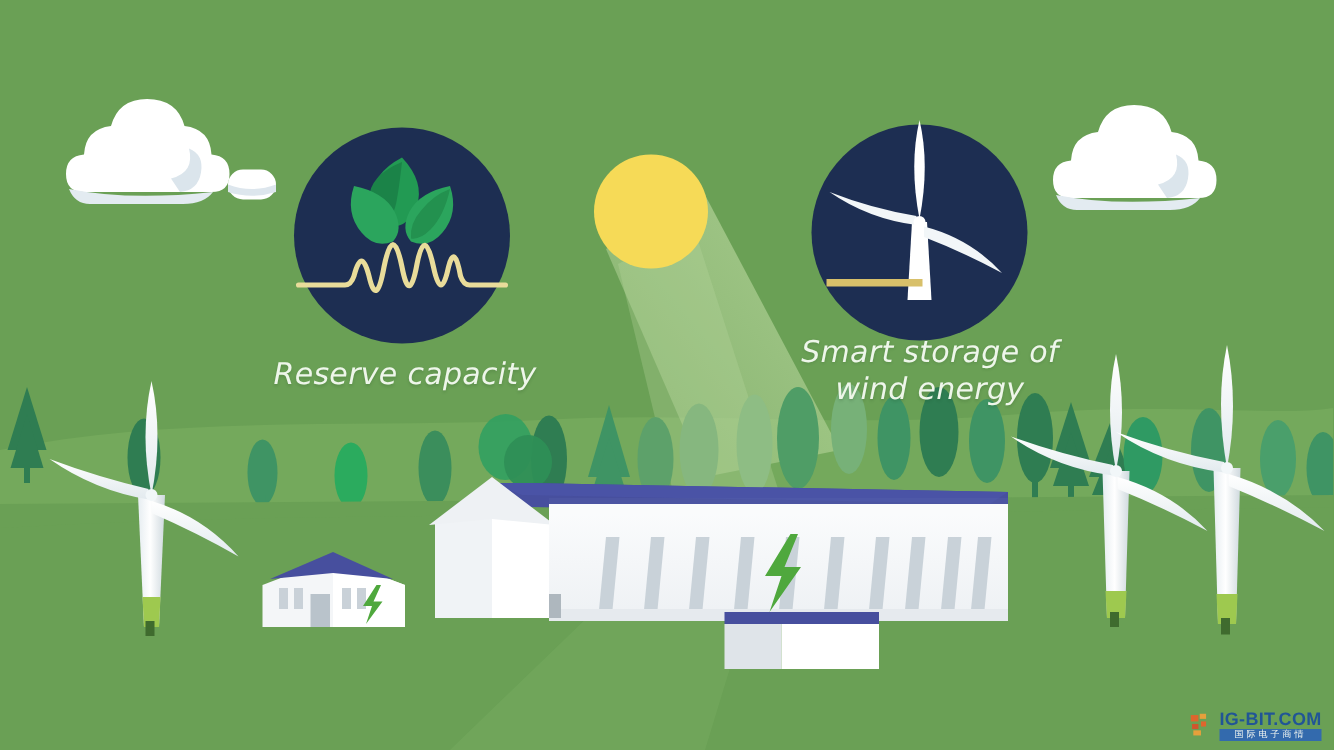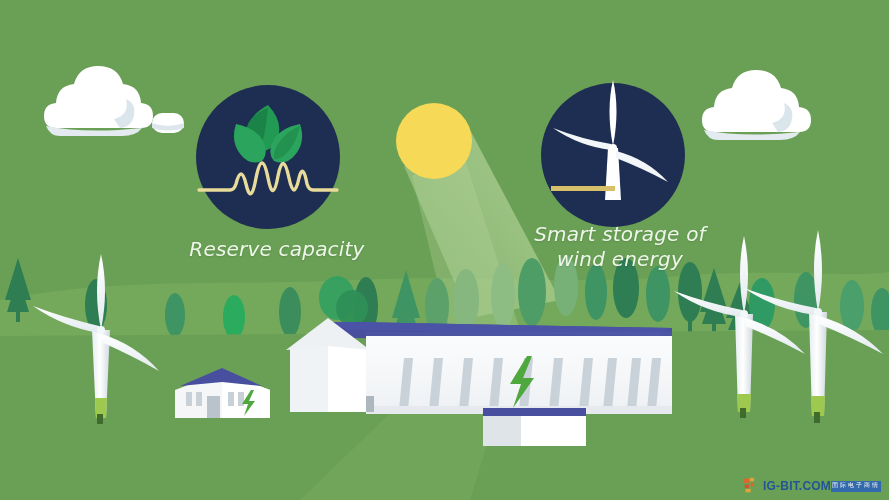--- a/index.html
+++ b/index.html
@@ -20,35 +20,35 @@
     font-family:"DejaVu Sans", sans-serif;
     font-style:italic;
     font-size:20px;
     line-height:25px;
     letter-spacing:.2px;
     text-align:center;
     white-space:pre-line;
     text-shadow:0 1px 2px rgba(30,60,25,.18);
     user-select:none;
   }
-  #label-reserve{ left:177px; top:237px; width:200px; }
+  #label-reserve{ left:170px; top:237px; width:200px; }
   #label-wind{ left:505px; top:222px; width:230px; }
 
   
   #watermark{
     position:absolute; right:8px; bottom:6px;
     display:flex; align-items:center; gap:3px;
     opacity:.92;
   }
   #watermark .wm-mark{
     width:17px;height:17px;
     display:block;
   }
   #watermark .wm-text{
-    display:flex;flex-direction:row;line-height:1;
+    display:flex;flex-direction:column;line-height:1;
   }
   #watermark .wm-title{
     font-family:"Liberation Sans", sans-serif;
     font-weight:bold;
     font-size:12px;
     color:#1b4f9c;
     letter-spacing:.2px;
   }
   #watermark .wm-sub{
     margin-top:1px;

